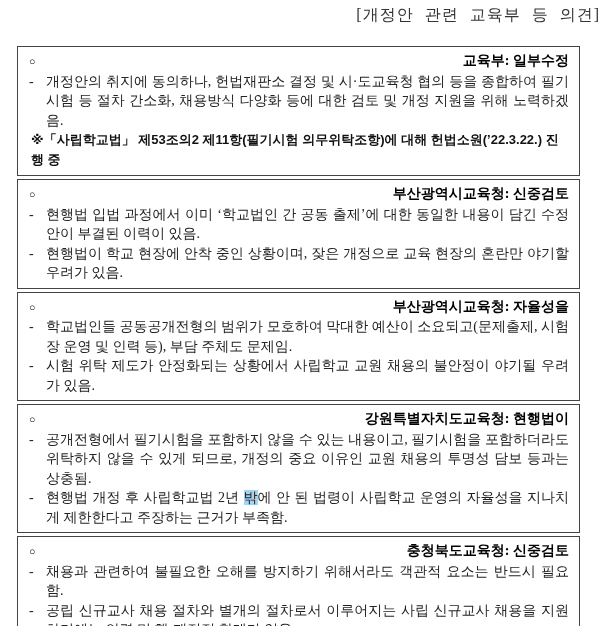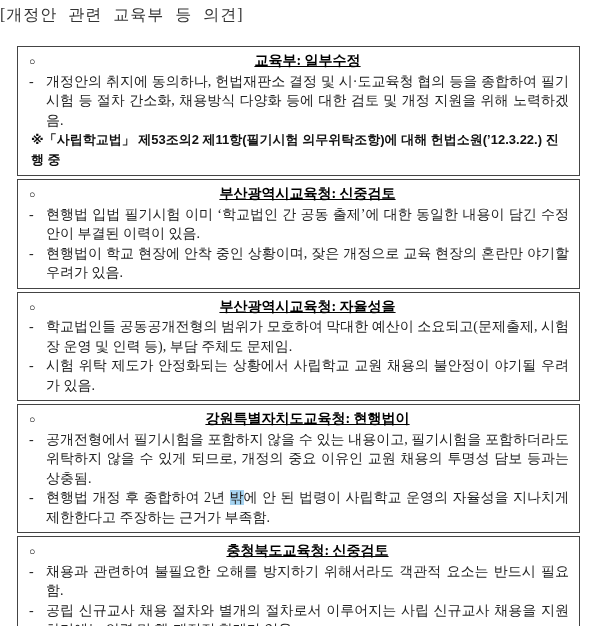--- a/index.html
+++ b/index.html
@@ -7,21 +7,21 @@
     padding: 0;
     background: #ffffff;
     width: 600px;
     height: 626px;
     overflow: hidden;
     color: var(--text, #222222);
     font-family: "Liberation Serif", "DejaVu Serif", serif;
   }
   .title {
     padding-top: 5px;
-    text-align: left;
+    text-align: right;
     font-size: 16px;
     letter-spacing: 1px;
     word-spacing: 6px;
     color: #333333;
   }
   .sections {
     margin: 20px 20px 0 17px;
     width: 563px;
   }
   .box {
@@ -41,21 +41,21 @@
     font-size: 10.5px;
     line-height: 19.5px;
     padding-top: 1px;
   }
   .header-row { font-weight: bold; color: #000000; }
   .btext {
     flex: 1 1 auto;
     text-align: justify;
     word-break: break-all;
   }
-  .htext { text-align: center; text-decoration: underline; }
+  .htext { text-align: right; }
   .hl { background: var(--hl, #a6d3f0); }
   .note {
     font-family: "Liberation Sans", "DejaVu Sans", sans-serif;
     font-weight: bold;
     font-size: 13px;
     line-height: 20px;
     color: #111111;
     margin-left: 2px;
     word-break: break-all;
   }
@@ -69,30 +69,30 @@
   <div class="sections">
       <div class="box">
         <div class="row header-row">
           <span class="marker sec-marker">○</span>
           <span class="btext htext">교육부: 일부수정</span>
         </div>
         <div class="row bullet-row">
           <span class="marker">-</span>
           <span class="btext"><span>개정안의 취지에 동의하나, 헌법재판소 결정 및 시·도교육청 협의 등을 종합하여 필기시험 등 절차 간소화, 채용방식 다양화 등에 대한 검토 및 개정 지원을 위해 노력하겠음.</span></span>
         </div>
-        <div class="note">※「사립학교법」 제53조의2 제11항(필기시험 의무위탁조항)에 대해 헌법소원(’12.3.22.) 진행 중</div>
+        <div class="note">※「사립학교법」 제53조의2 제11항(필기시험 의무위탁조항)에 대해 헌법소원(’22.3.22.) 진행 중</div>
       </div>
       <div class="box">
         <div class="row header-row">
           <span class="marker sec-marker">○</span>
           <span class="btext htext">부산광역시교육청: 신중검토</span>
         </div>
         <div class="row bullet-row">
           <span class="marker">-</span>
-          <span class="btext"><span>현행법 입법 필기시험 이미 ‘학교법인 간 공동 출제’에 대한 동일한 내용이 담긴 수정안이 부결된 이력이 있음.</span></span>
+          <span class="btext"><span>현행법 입법 과정에서 이미 ‘학교법인 간 공동 출제’에 대한 동일한 내용이 담긴 수정안이 부결된 이력이 있음.</span></span>
         </div>
         <div class="row bullet-row">
           <span class="marker">-</span>
           <span class="btext"><span>현행법이 학교 현장에 안착 중인 상황이며, 잦은 개정으로 교육 현장의 혼란만 야기할 우려가 있음.</span></span>
         </div>
       </div>
       <div class="box">
         <div class="row header-row">
           <span class="marker sec-marker">○</span>
           <span class="btext htext">부산광역시교육청: 자율성을</span>
@@ -110,21 +110,21 @@
         <div class="row header-row">
           <span class="marker sec-marker">○</span>
           <span class="btext htext">강원특별자치도교육청: 현행법이</span>
         </div>
         <div class="row bullet-row">
           <span class="marker">-</span>
           <span class="btext"><span>공개전형에서 필기시험을 포함하지 않을 수 있는 내용이고, 필기시험을 포함하더라도 위탁하지 않을 수 있게 되므로, 개정의 중요 이유인 교원 채용의 투명성 담보 등과는 상충됨.</span></span>
         </div>
         <div class="row bullet-row">
           <span class="marker">-</span>
-          <span class="btext"><span>현행법 개정 후 종합하여 2년 </span><span class="hl">밖</span><span>에 안 된 법령이 사립학교 운영의 자율성을 지나치게 제한한다고 주장하는 근거가 부족함.</span></span>
+          <span class="btext"><span>현행법 개정 후 사립학교법 2년 </span><span class="hl">밖</span><span>에 안 된 법령이 사립학교 운영의 자율성을 지나치게 제한한다고 주장하는 근거가 부족함.</span></span>
         </div>
       </div>
       <div class="box">
         <div class="row header-row">
           <span class="marker sec-marker">○</span>
           <span class="btext htext">충청북도교육청: 신중검토</span>
         </div>
         <div class="row bullet-row">
           <span class="marker">-</span>
           <span class="btext"><span>채용과 관련하여 불필요한 오해를 방지하기 위해서라도 객관적 요소는 반드시 필요함.</span></span>

